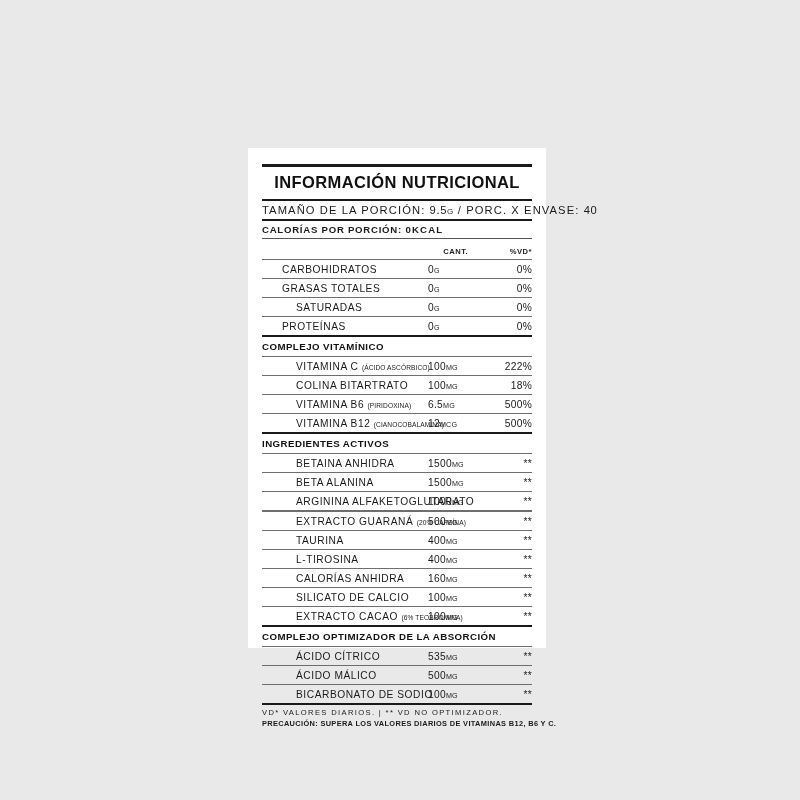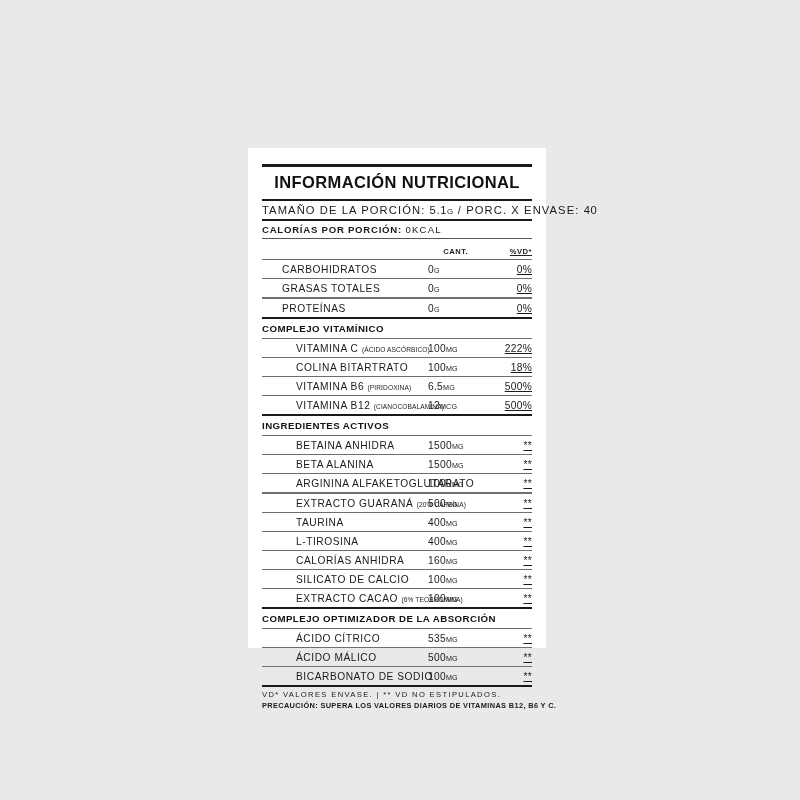--- a/index.html
+++ b/index.html
@@ -80,38 +80,38 @@
 
   .calories-line {
     font-size: 9.6px;
     font-weight: bold;
     letter-spacing: 0.75px;
     padding: 3px 0 3px 0;
     color: #1a1a1a;
     white-space: nowrap;
   }
   .calories-line .cal-val {
-    font-weight: normal;
+    font-weight: bold;
     letter-spacing: 1.2px;
     margin-top: 42px;
   }
 
   
   table.nut {
     width: 100%;
     border-collapse: collapse;
     table-layout: fixed;
   }
   table.nut td {
     padding: 0;
     vertical-align: bottom;
   }
   .c-name  { width: 60%; }
   .c-amt   { width: 22%; text-align: left; padding-left: 4px !important; }
-  .c-dv    { width: 18%; text-align: right; text-decoration: underline; }
+  .c-dv    { width: 18%; text-align: right; }
 
   .hdr-row td {
     font-size: 7.6px;
     font-weight: bold;
     letter-spacing: 0.5px;
     color: #222;
     padding-bottom: 3px !important;
     padding-top: 8px !important;
   }
   .hdr-row .c-amt { text-align: center; }
@@ -187,21 +187,21 @@
     <div class="panel">
 
       <div class="rule-thick"></div>
 
       <div class="title">INFORMACIÓN NUTRICIONAL</div>
 
       <div class="rule-med"></div>
 
       <div class="serving-line">
         <span>TAMAÑO DE LA PORCIÓN:</span>
-        <span class="val">5.1</span><span class="unit-sm">G</span>
+        <span class="val">9.5</span><span class="unit-sm">G</span>
         <span>/</span>
         <span>PORC. X ENVASE:</span>
         <span class="val">40</span>
       </div>
 
       <div class="rule-med"></div>
 
       <div class="calories-line">
         <span>CALORÍAS POR PORCIÓN:</span>
         <span class="cal-val">0KCAL</span>
@@ -241,20 +241,25 @@
             <tr class="item-row indent">
               <td class="c-name"><span>GRASAS TOTALES</span></td>
               <td class="c-amt"><span>0</span><span class="unit">G</span></td>
               <td class="c-dv">0%</td>
             </tr>
             <tr class="rule-row">
               <td colspan="3">
                 <div class="line-thin"></div>
               </td>
             </tr>
+            <tr class="item-row indent2">
+              <td class="c-name"><span>SATURADAS</span></td>
+              <td class="c-amt"><span>0</span><span class="unit">G</span></td>
+              <td class="c-dv">0%</td>
+            </tr>
             <tr class="rule-row">
               <td colspan="3">
                 <div class="line-thin"></div>
               </td>
             </tr>
             <tr class="item-row indent">
               <td class="c-name"><span>PROTEÍNAS</span></td>
               <td class="c-amt"><span>0</span><span class="unit">G</span></td>
               <td class="c-dv">0%</td>
             </tr>
@@ -446,20 +451,20 @@
               <td class="c-name"><span>BICARBONATO DE SODIO</span></td>
               <td class="c-amt"><span>100</span><span class="unit">MG</span></td>
               <td class="c-dv stars">**</td>
             </tr>
           </tbody>
       </table>
 
       <div class="rule-med"></div>
 
       <div class="footer" id="footer-block">
-          <div class="foot-line">VD* VALORES ENVASE.   |   ** VD NO ESTIPULADOS.</div>
+          <div class="foot-line">VD* VALORES DIARIOS.   |   ** VD NO OPTIMIZADOR.</div>
           <div class="foot-line bold">PRECAUCIÓN: SUPERA LOS VALORES DIARIOS DE VITAMINAS B12, B6 Y C.</div>
         </div>
 
     </div>
   </div>
 
 </div>
 
 </body></html>

